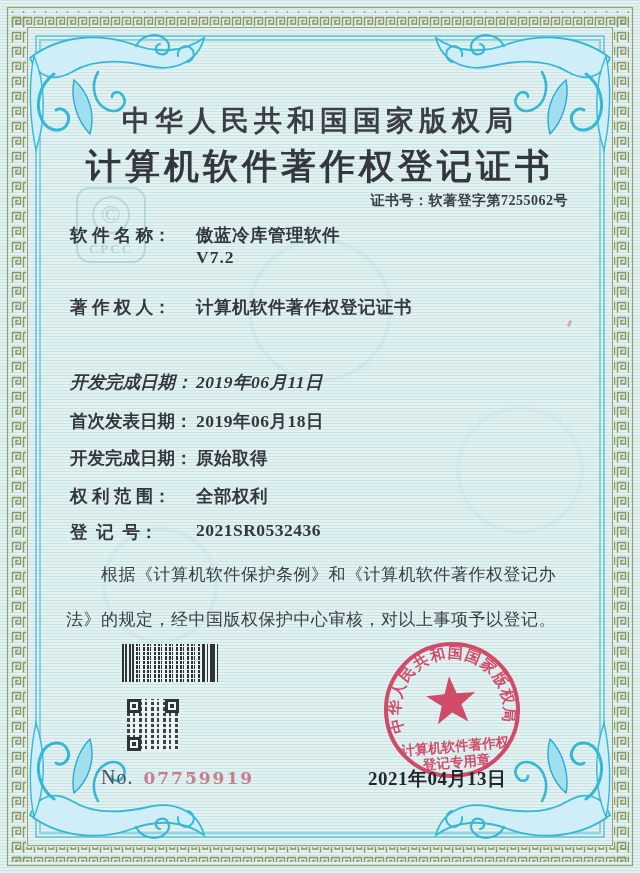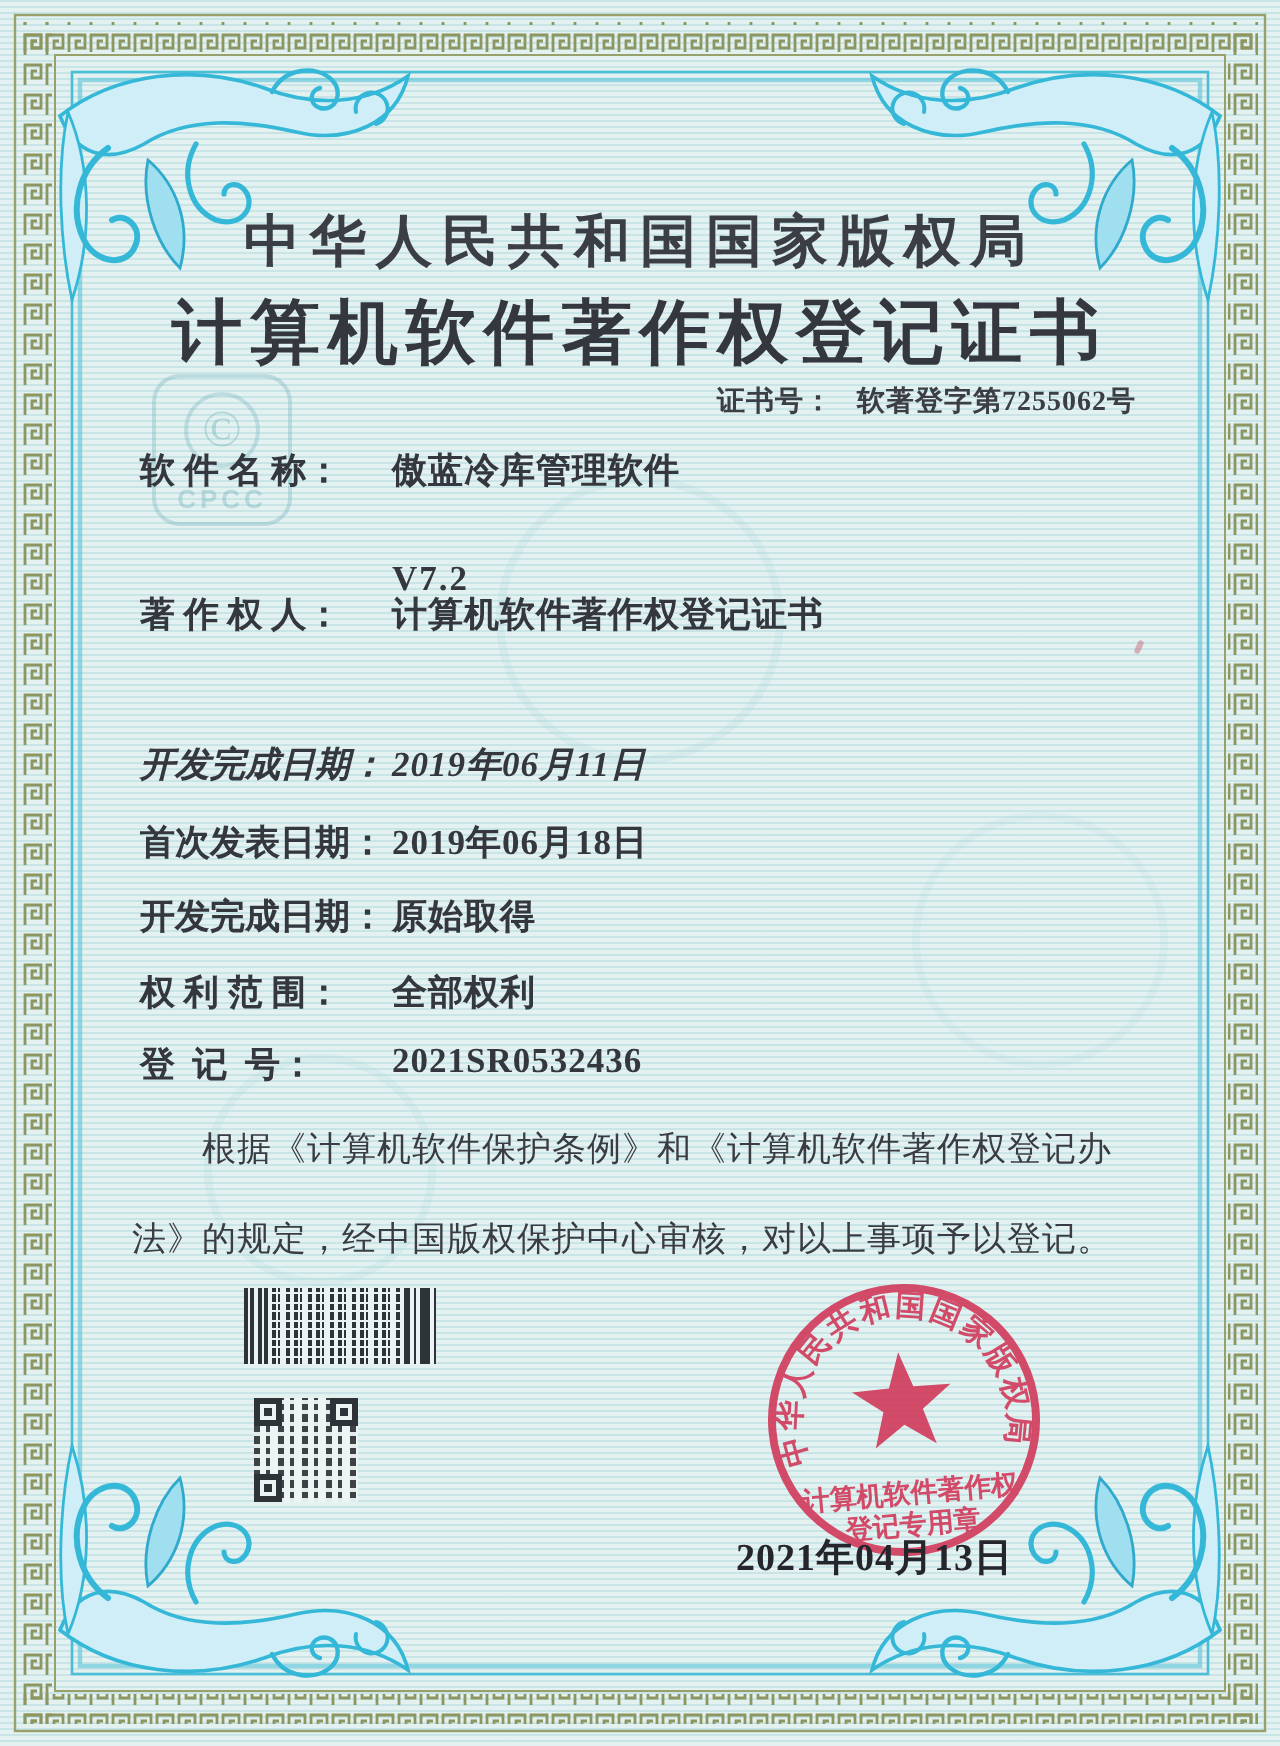--- a/index.html
+++ b/index.html
@@ -31,26 +31,26 @@
   }
   .cert-title {
     position: absolute; left: 0; top: 143px; width: 100%;
     text-align: center; font-size: 35px; font-weight: 700;
     letter-spacing: 4px; color: #34373d;
   }
   .cert-no-line {
     position: absolute; right: 72px; top: 192px;
     font-size: 14px; font-weight: 700; color: #3b3e44; letter-spacing: .5px;
   }
-  .cert-no-line .val { margin-left: 12px; }
+  .cert-no-line .val { }
 
   .field-row { position: absolute; left: 70px; font-size: 17.5px; font-weight: 700; color: #34373d; }
   .field-row .flabel { display: inline-block; width: 126px; vertical-align: top; white-space: pre; }
   .field-row .fval { display: inline-block; vertical-align: top; letter-spacing: .5px; }
-  .fval .v2 { display: block; letter-spacing: 1px; margin-top: 32px; }
+  .fval .v2 { display: block; letter-spacing: 1px; }
 
   .row0 { top: 223px; }
   .row1 { top: 295px; }
   .row2 { top: 370px; font-style: italic; }
   .row3 { top: 409px; }
   .row4 { top: 446px; }
   .row5 { top: 484px; }
   .row6 { top: 520px; }
 
   .statement {
@@ -66,21 +66,21 @@
     z-index: 2; opacity: .85;
   }
   .wm-circle {
     position: absolute; left: 50%; top: 7px; transform: translateX(-50%);
     width: 38px; height: 38px; border-radius: 50%;
     border: 2px solid rgba(104,172,182,.35);
     color: rgba(104,172,182,.45); font-size: 26px; line-height: 34px; text-align: center;
   }
   .wm-text {
     position: absolute; left: 0; bottom: 4px; width: 100%; text-align: center;
-    font-family: Liberation Sans, sans-serif;
+    font-family: Liberation Serif, serif;
     font-size: 13px; font-weight: 700; letter-spacing: 2px; color: rgba(104,172,182,.42);
   }
 
   
   .barcode { position: absolute; left: 122px; top: 644px; width: 96px; height: 38px; display: flex; z-index: 3; }
   .bc-left {
     width: 14px;
     background: repeating-linear-gradient(90deg, #2e3338 0 2px, #e9f3f3 2px 3px, #2e3338 3px 5px, #e9f3f3 5px 7px);
   }
   .bc-mid {
@@ -222,20 +222,23 @@
       <div class="bc-mid"></div>
       <div class="bc-right"></div>
     </div>
 
     <div class="qr">
       <div class="qr-finder qf-tl"></div>
       <div class="qr-finder qf-tr"></div>
       <div class="qr-finder qf-bl"></div>
     </div>
 
+    <div class="serial">
+      <span class="prefix">No.</span><span class="num">07759919</span>
+    </div>
 
     <svg class="seal" viewBox="0 0 150 150">
       <defs>
         <path id="sealArc" d="M24.8,88.5 A52,52 0 1 1 125.2,88.5" fill="none"></path>
       </defs>
       <circle cx="75" cy="75" r="66" fill="none" stroke="#d13c5c" stroke-width="4"></circle>
       <polygon points="75,41 81.1,58.6 99.7,59 84.9,70.2 90.3,88 75,77.4 59.7,88 65.1,70.2 50.3,59 68.9,58.6" fill="#d13c5c"></polygon>
       <text font-size="15" font-weight="bold" fill="#d13c5c" letter-spacing="1.5" font-family="Liberation Serif, serif">
         <textPath href="#sealArc" startOffset="50%" text-anchor="middle">中华人民共和国国家版权局</textPath>
       </text>

